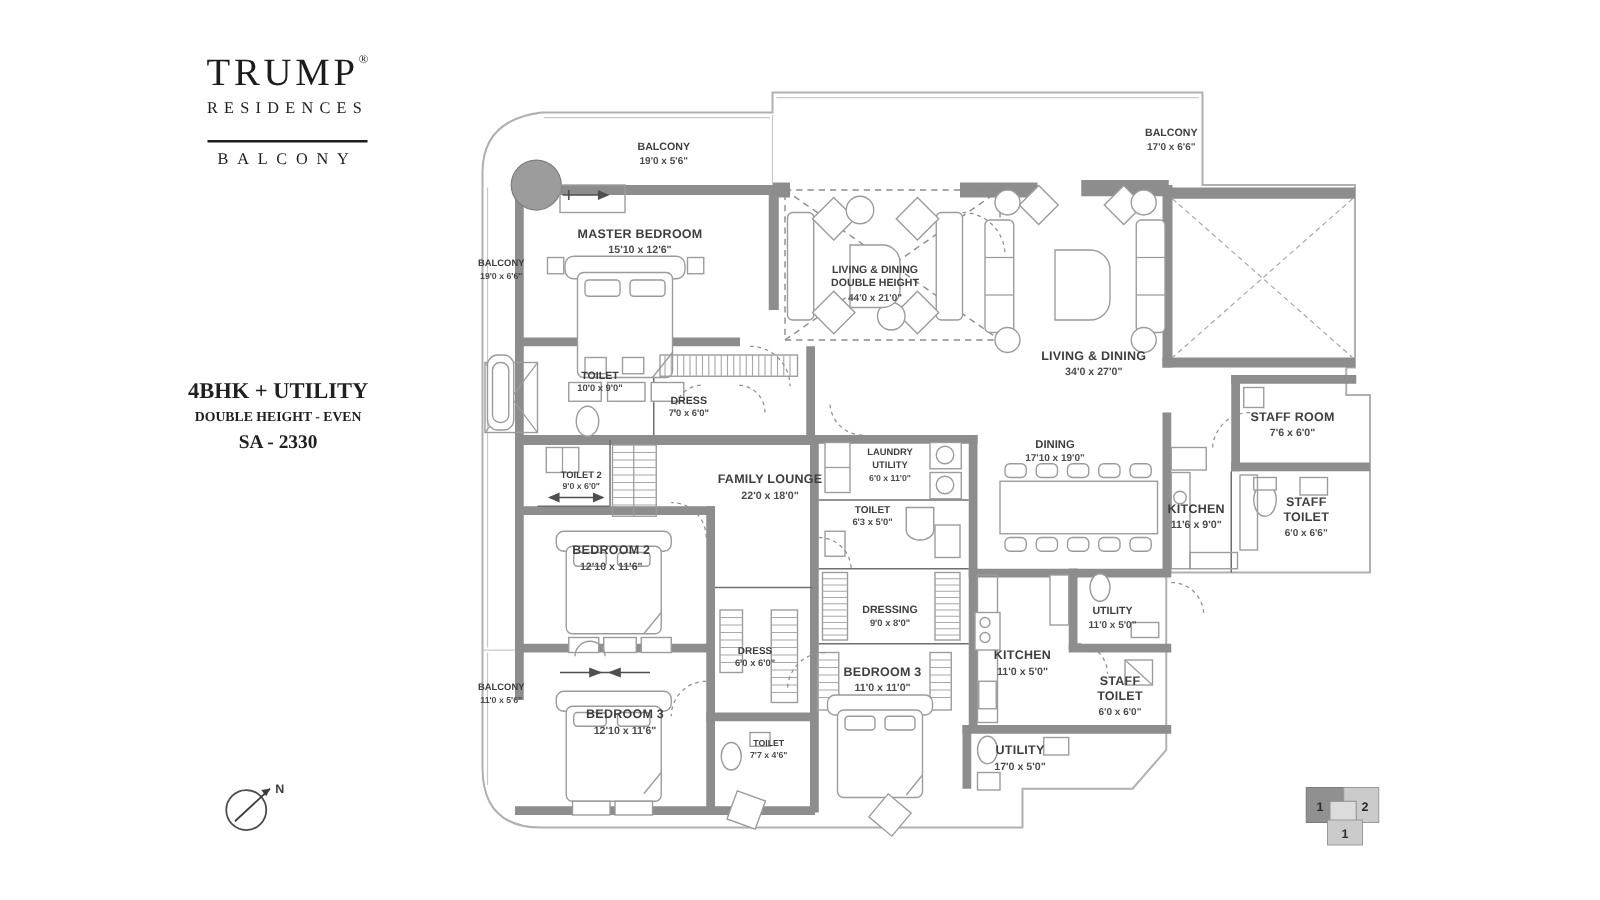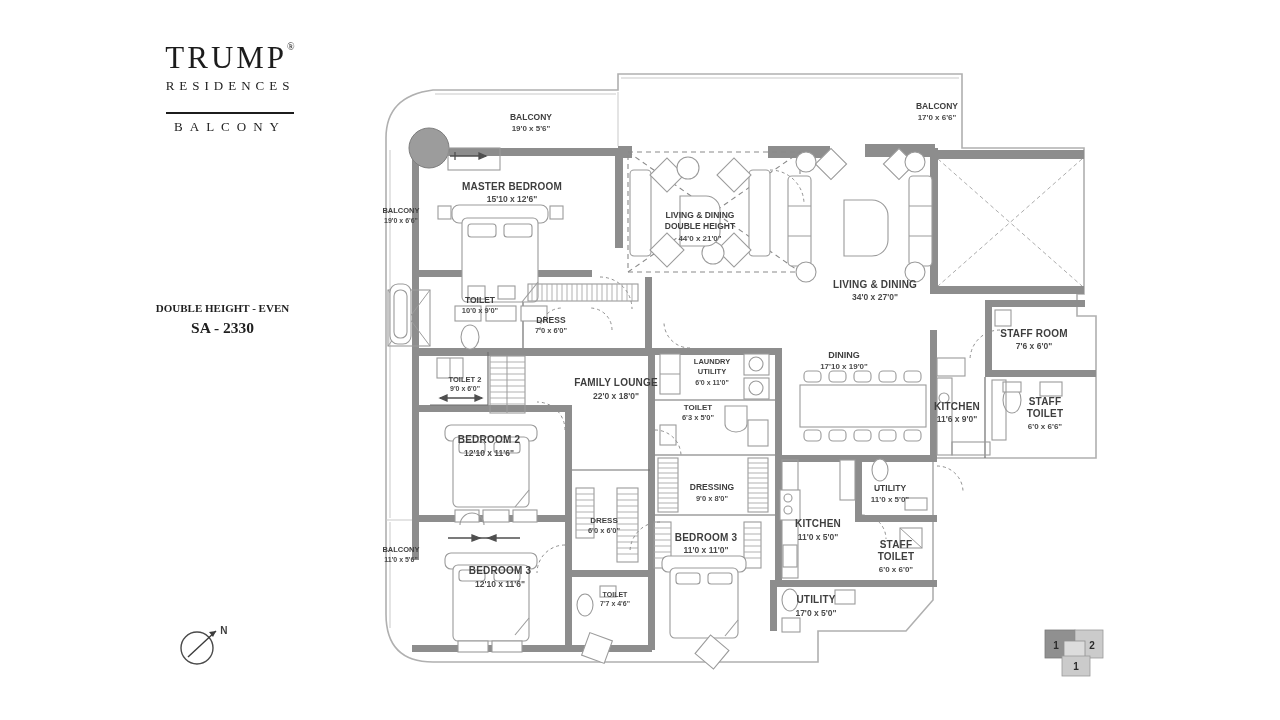--- a/index.html
+++ b/index.html
@@ -48,20 +48,21 @@
 
 <div class="page">
 
   <div class="logo">
     <div class="brand"><span>TRUMP</span><sup>®</sup></div>
     <div><span class="residences">RESIDENCES</span></div>
     <div class="city">BALCONY</div>
   </div>
 
   <div class="plan-title">
+    <div class="t1">4BHK + UTILITY</div>
     <div class="t2">DOUBLE HEIGHT - EVEN</div>
     <div class="t3">SA - 2330</div>
   </div>
 
   <svg width="1280" height="720" viewBox="0 0 1280 720">
 
     <path class="outline" d="M 433,90 L 618,90 L 618,74 L 962,74 L 962,148 L 1084,148 L 1084,294 L 1077,294 L 1077,316 L 1096,316
          L 1096,458 L 933,458 L 933,600 L 906,631 L 818,631 L 818,662 L 433,662 Q 386,662 386,614 L 386,138 Q 386,96 433,90 Z"></path>
 
     <g>

